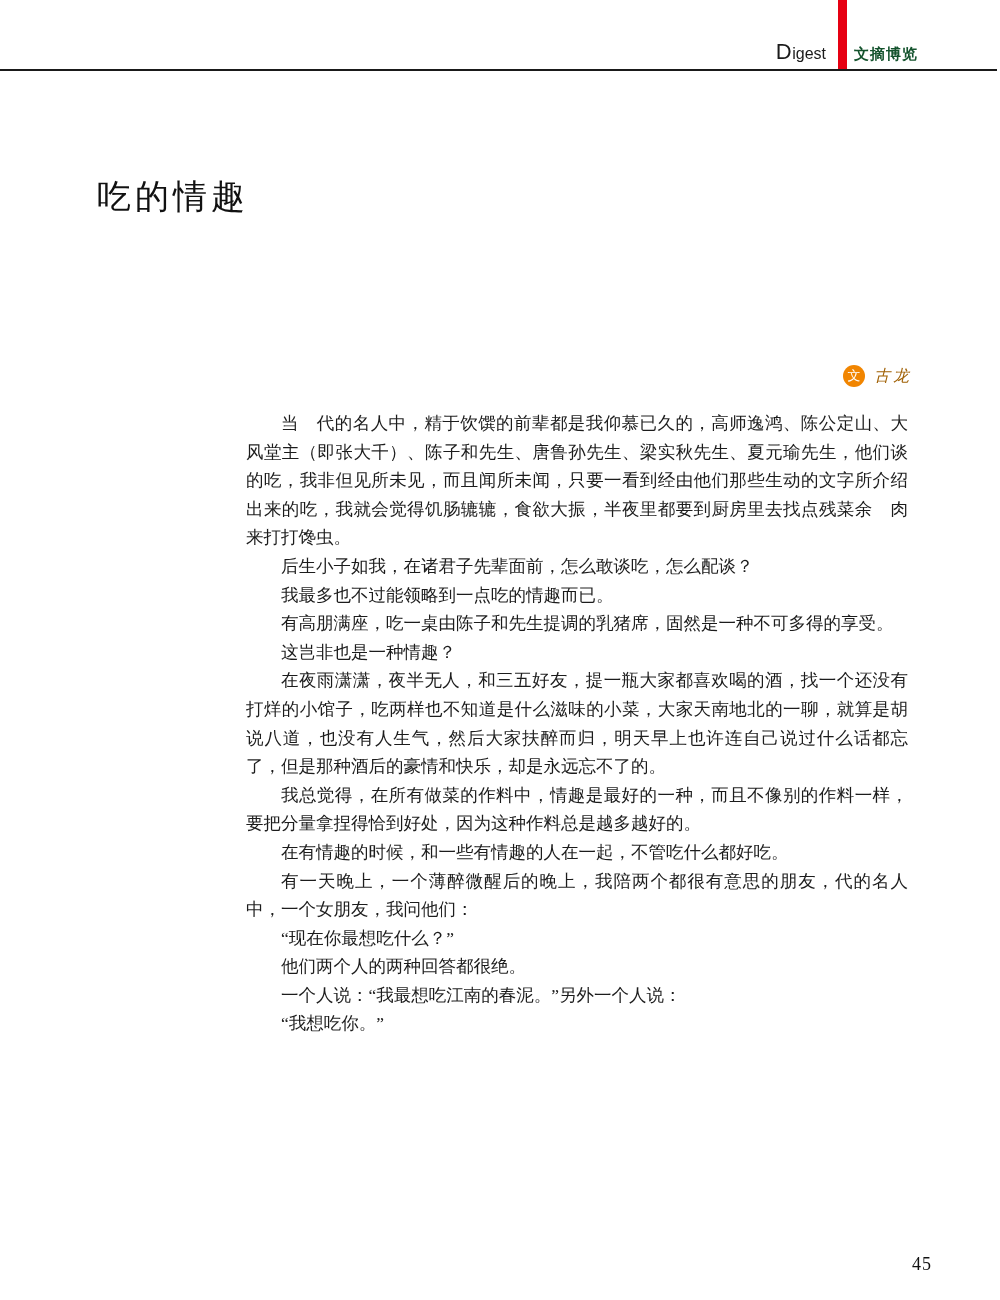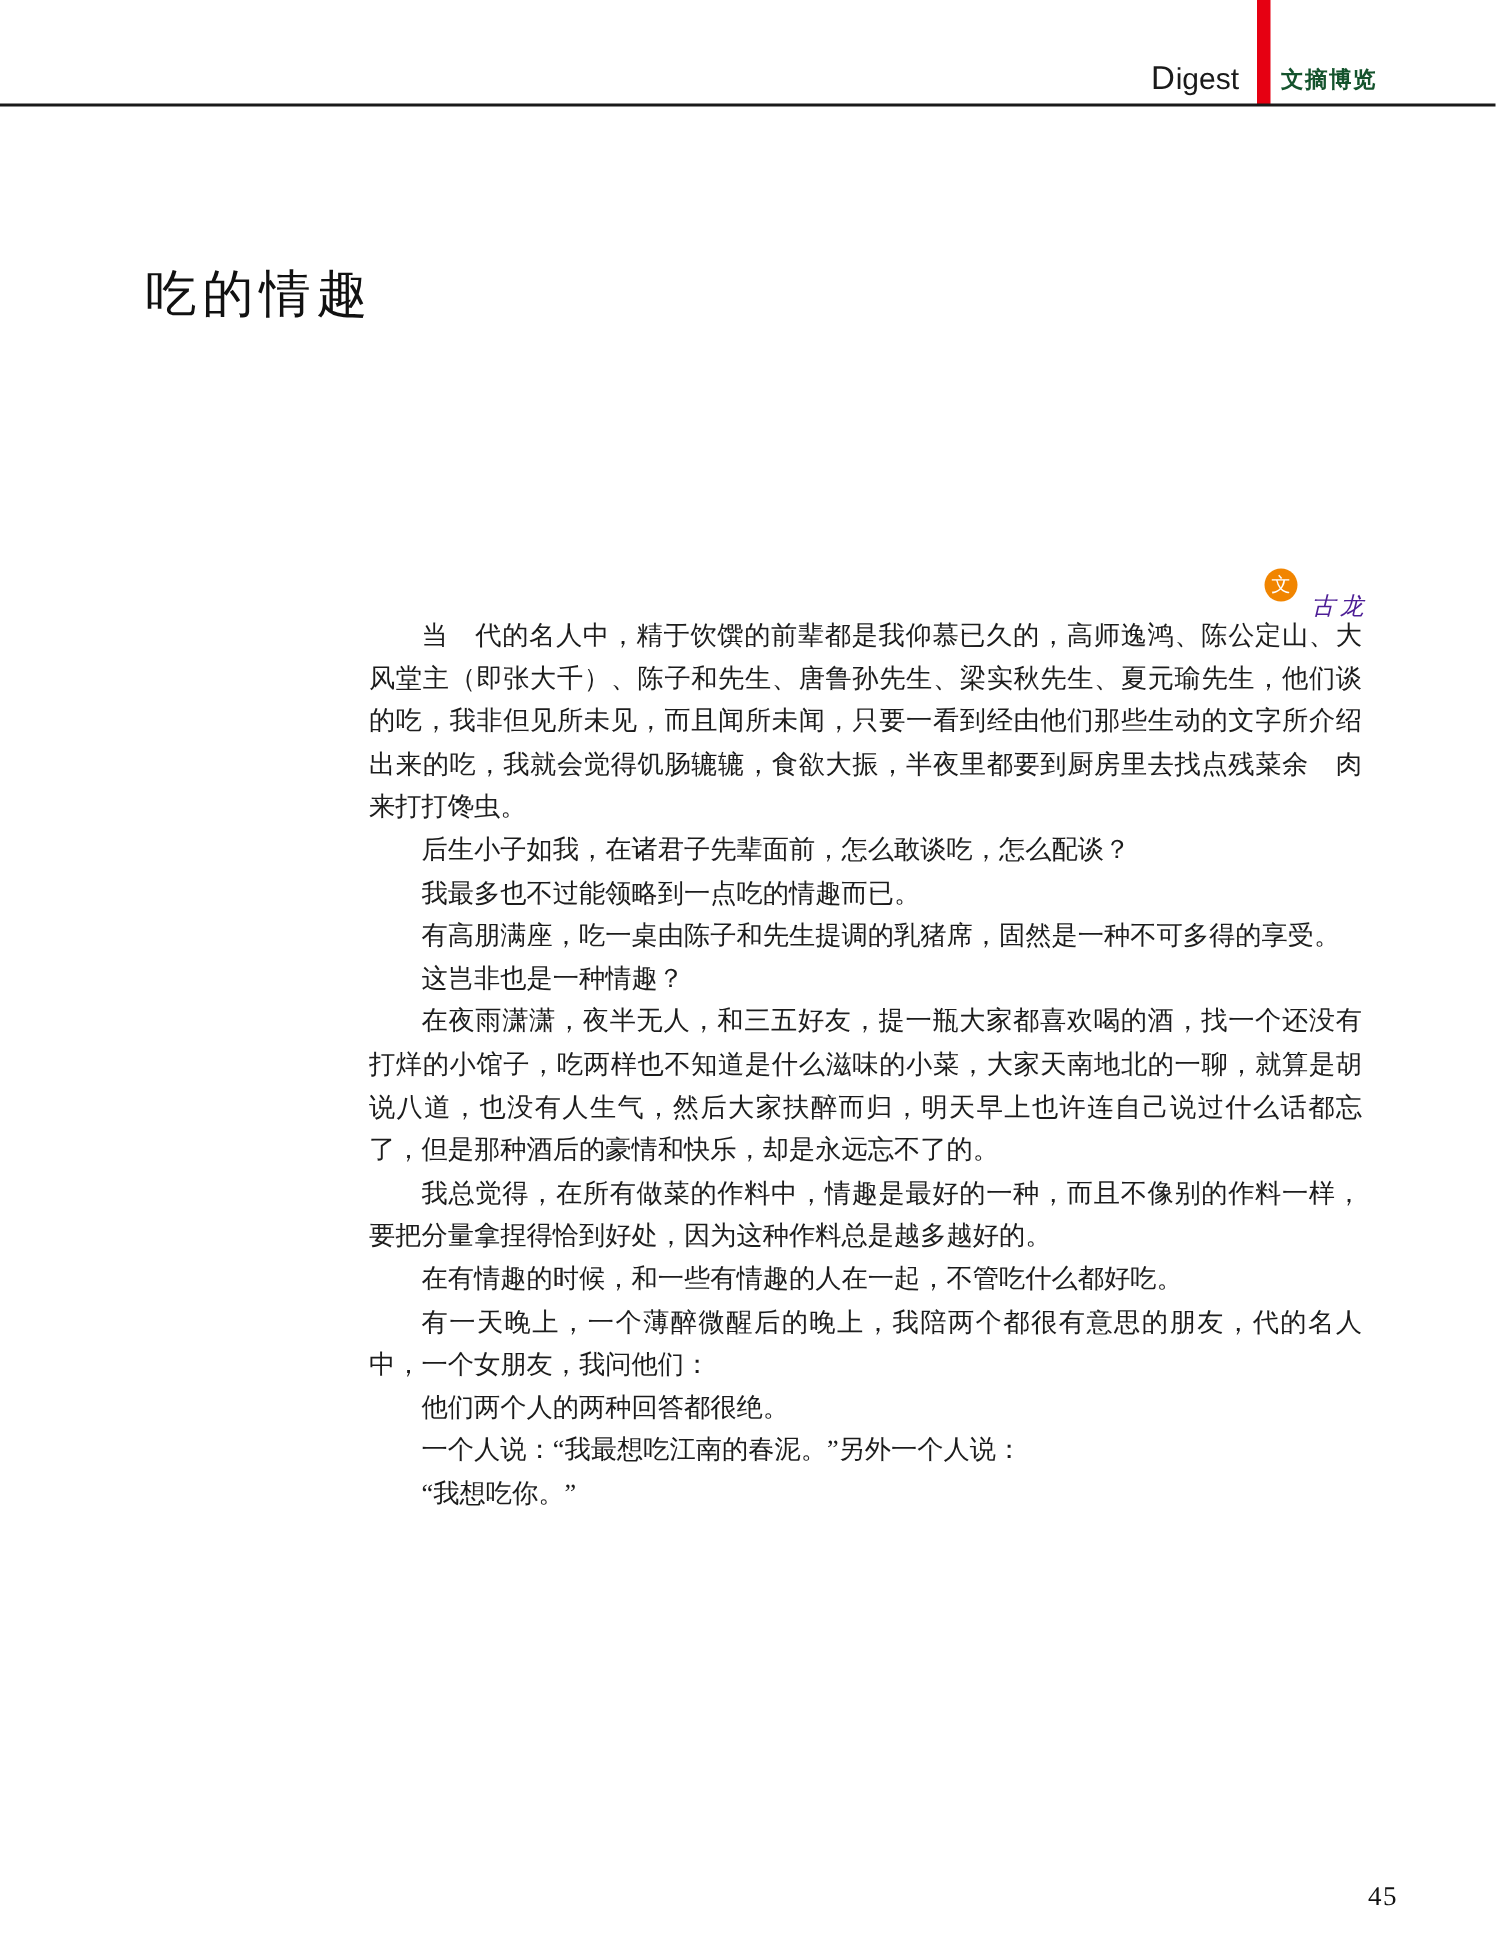--- a/index.html
+++ b/index.html
@@ -19,21 +19,21 @@
     top: 40px;
     left: 0;
     width: 826px;
     text-align: right;
     font-family: "Liberation Sans", sans-serif;
     color: #1a1a1a;
     line-height: 24px;
     white-space: nowrap;
   }
   .digest .cap  { font-size: 22px; letter-spacing: 0.5px; }
-  .digest .rest { font-size: 20px; }
+  .digest .rest { font-size: 16px; }
 
   .red-bar {
     position: absolute;
     top: 0;
     left: 838px;
     width: 9px;
     height: 70px;
   }
 
   .category {
@@ -90,23 +90,22 @@
     justify-content: center;
     color: #ffffff;
     font-size: 13px;
     font-family: "Liberation Sans", sans-serif;
     flex: 0 0 auto;
   }
   .author-name {
     font-style: italic;
     font-size: 16px;
     letter-spacing: 3px;
-    color: #4c1d95;
+    color: #a16207;
     white-space: nowrap;
-    margin-top: 29px;
   }
 
   
   .body-col {
     position: absolute;
     top: 409px;
     left: 246px;
     width: 662px;
   }
   .body-col p {
@@ -153,20 +152,21 @@
   <main class="body-col">
     <p>当　代的名人中，精于饮馔的前辈都是我仰慕已久的，高师逸鸿、陈公定山、大风堂主（即张大千）、陈子和先生、唐鲁孙先生、梁实秋先生、夏元瑜先生，他们谈的吃，我非但见所未见，而且闻所未闻，只要一看到经由他们那些生动的文字所介绍出来的吃，我就会觉得饥肠辘辘，食欲大振，半夜里都要到厨房里去找点残菜余　肉来打打馋虫。</p>
     <p>后生小子如我，在诸君子先辈面前，怎么敢谈吃，怎么配谈？</p>
     <p>我最多也不过能领略到一点吃的情趣而已。</p>
     <p>有高朋满座，吃一桌由陈子和先生提调的乳猪席，固然是一种不可多得的享受。</p>
     <p>这岂非也是一种情趣？</p>
     <p>在夜雨潇潇，夜半无人，和三五好友，提一瓶大家都喜欢喝的酒，找一个还没有打烊的小馆子，吃两样也不知道是什么滋味的小菜，大家天南地北的一聊，就算是胡说八道，也没有人生气，然后大家扶醉而归，明天早上也许连自己说过什么话都忘了，但是那种酒后的豪情和快乐，却是永远忘不了的。</p>
     <p>我总觉得，在所有做菜的作料中，情趣是最好的一种，而且不像别的作料一样，要把分量拿捏得恰到好处，因为这种作料总是越多越好的。</p>
     <p>在有情趣的时候，和一些有情趣的人在一起，不管吃什么都好吃。</p>
     <p>有一天晚上，一个薄醉微醒后的晚上，我陪两个都很有意思的朋友，代的名人中，一个女朋友，我问他们：</p>
+    <p>“现在你最想吃什么？”</p>
     <p>他们两个人的两种回答都很绝。</p>
     <p>一个人说：“我最想吃江南的春泥。”另外一个人说：</p>
     <p>“我想吃你。”</p>
   </main>
 
   <div class="page-number">45</div>
 
 </div>
 
 </body></html>

